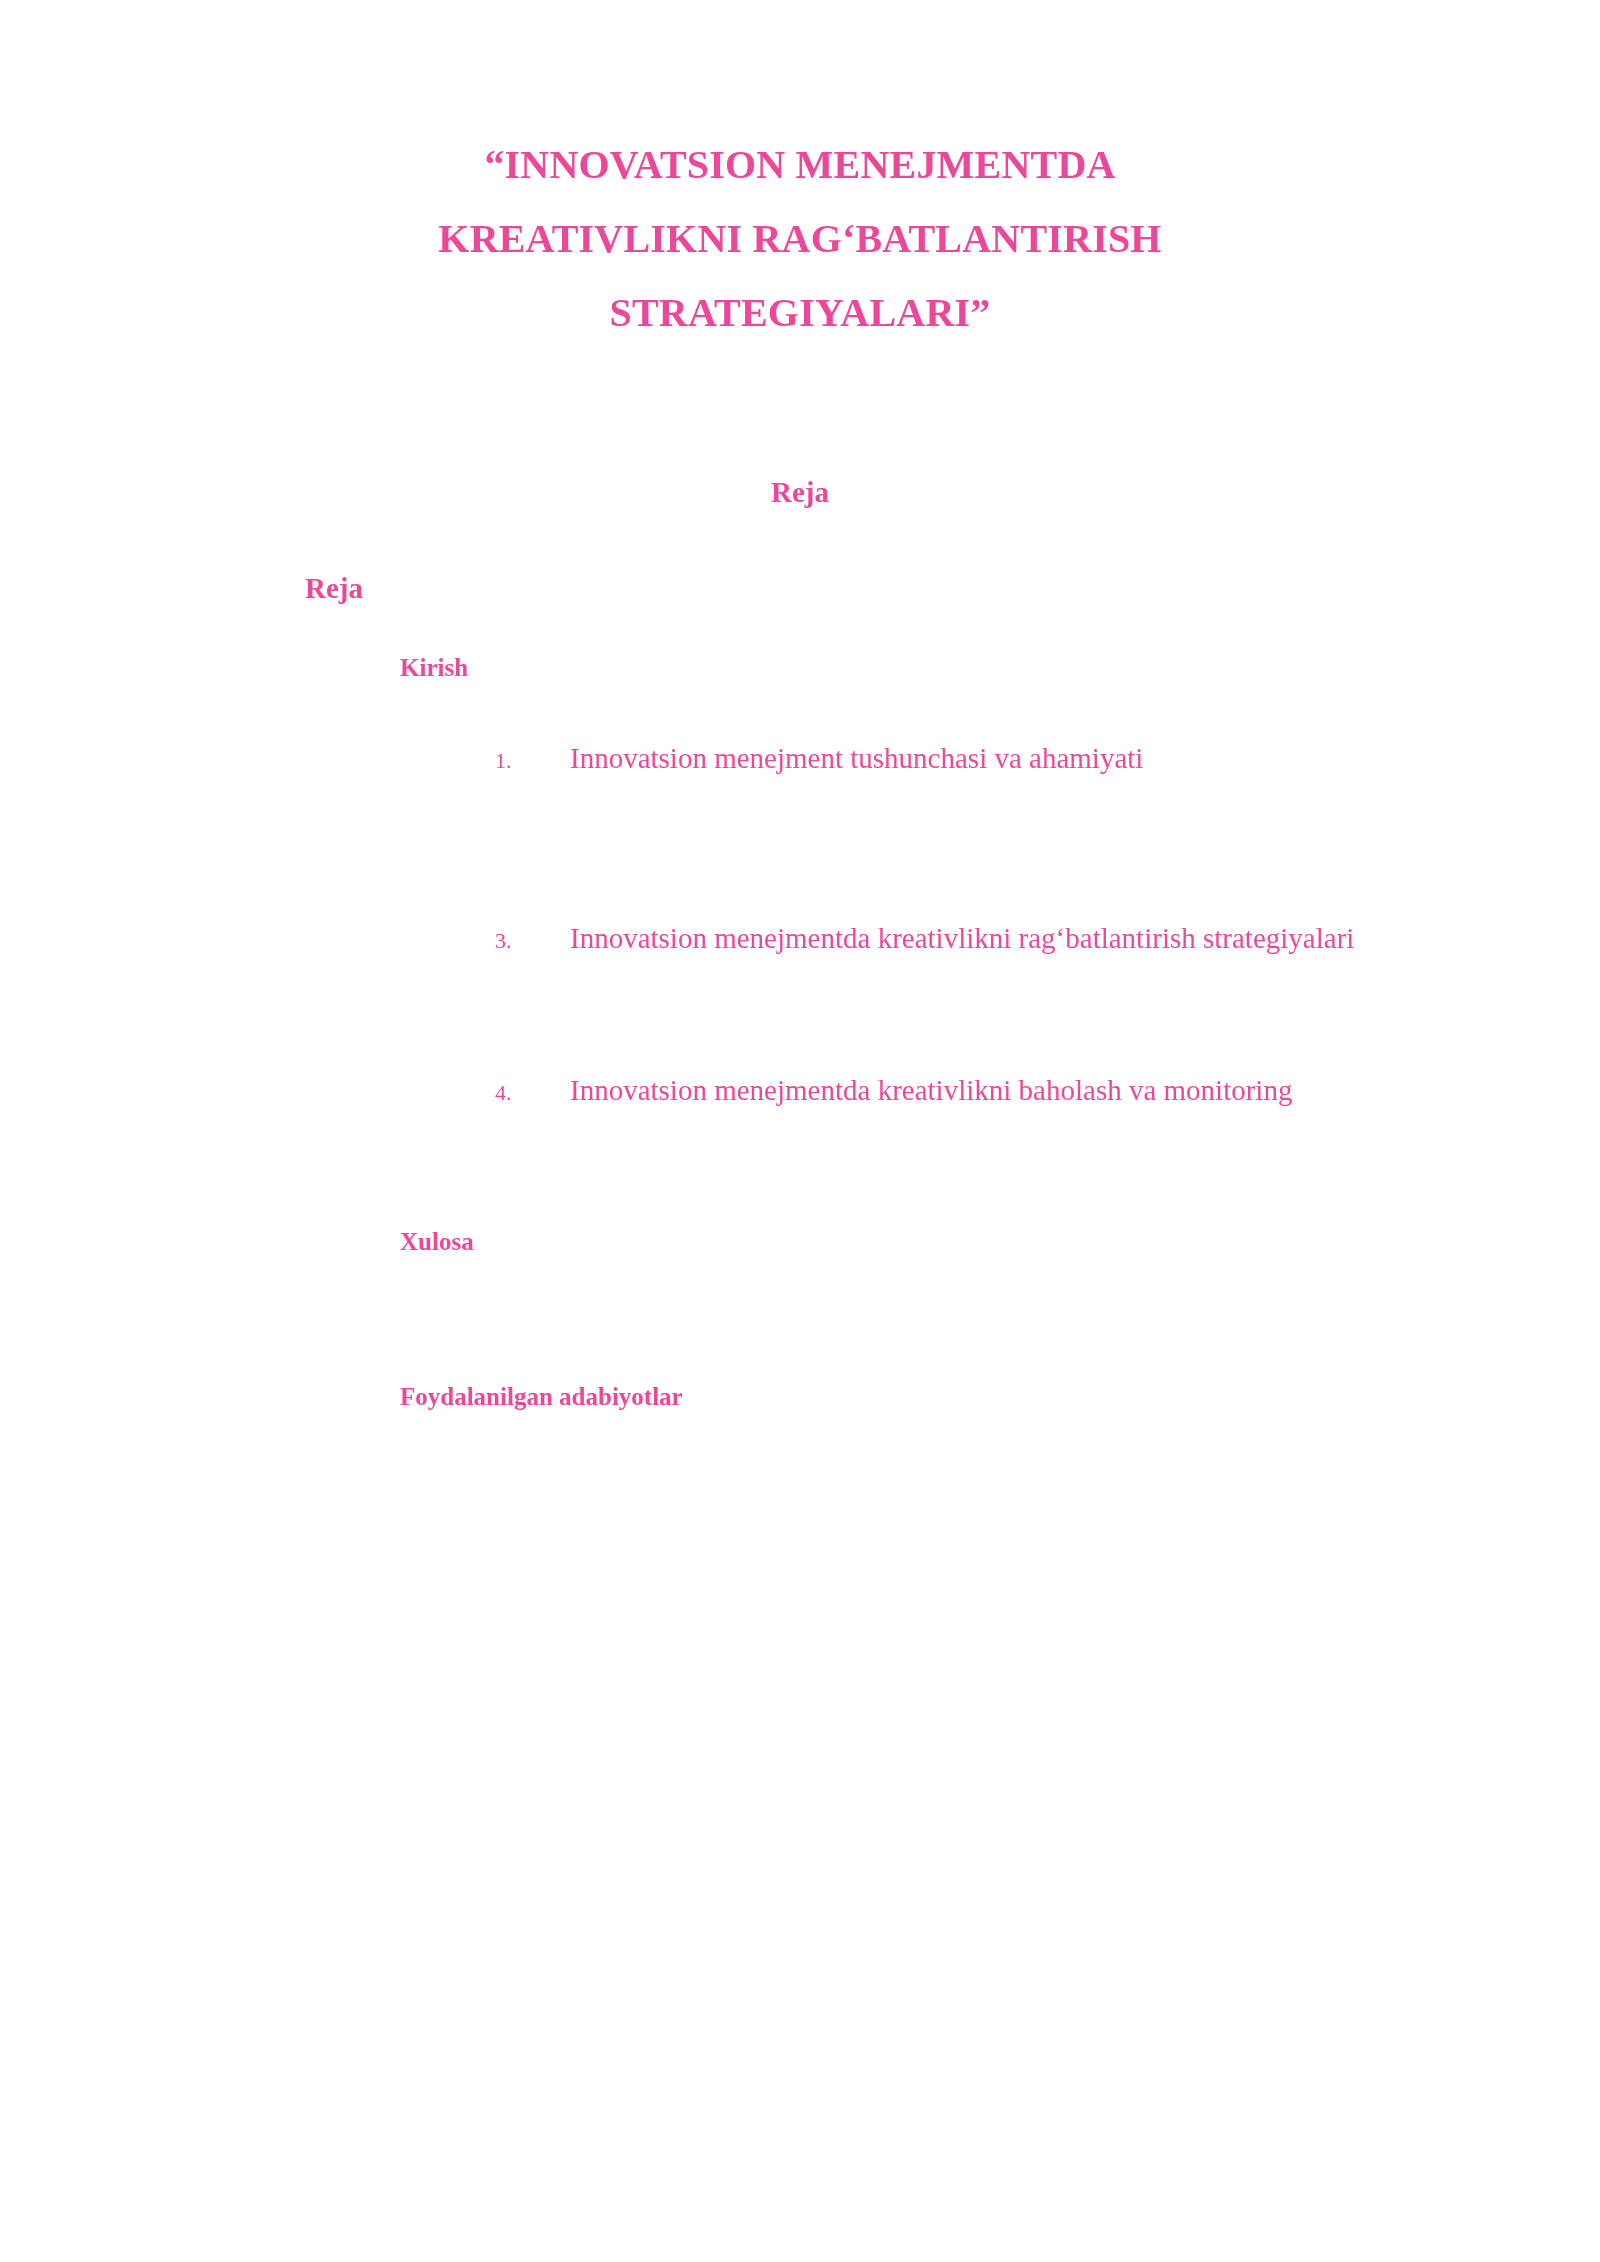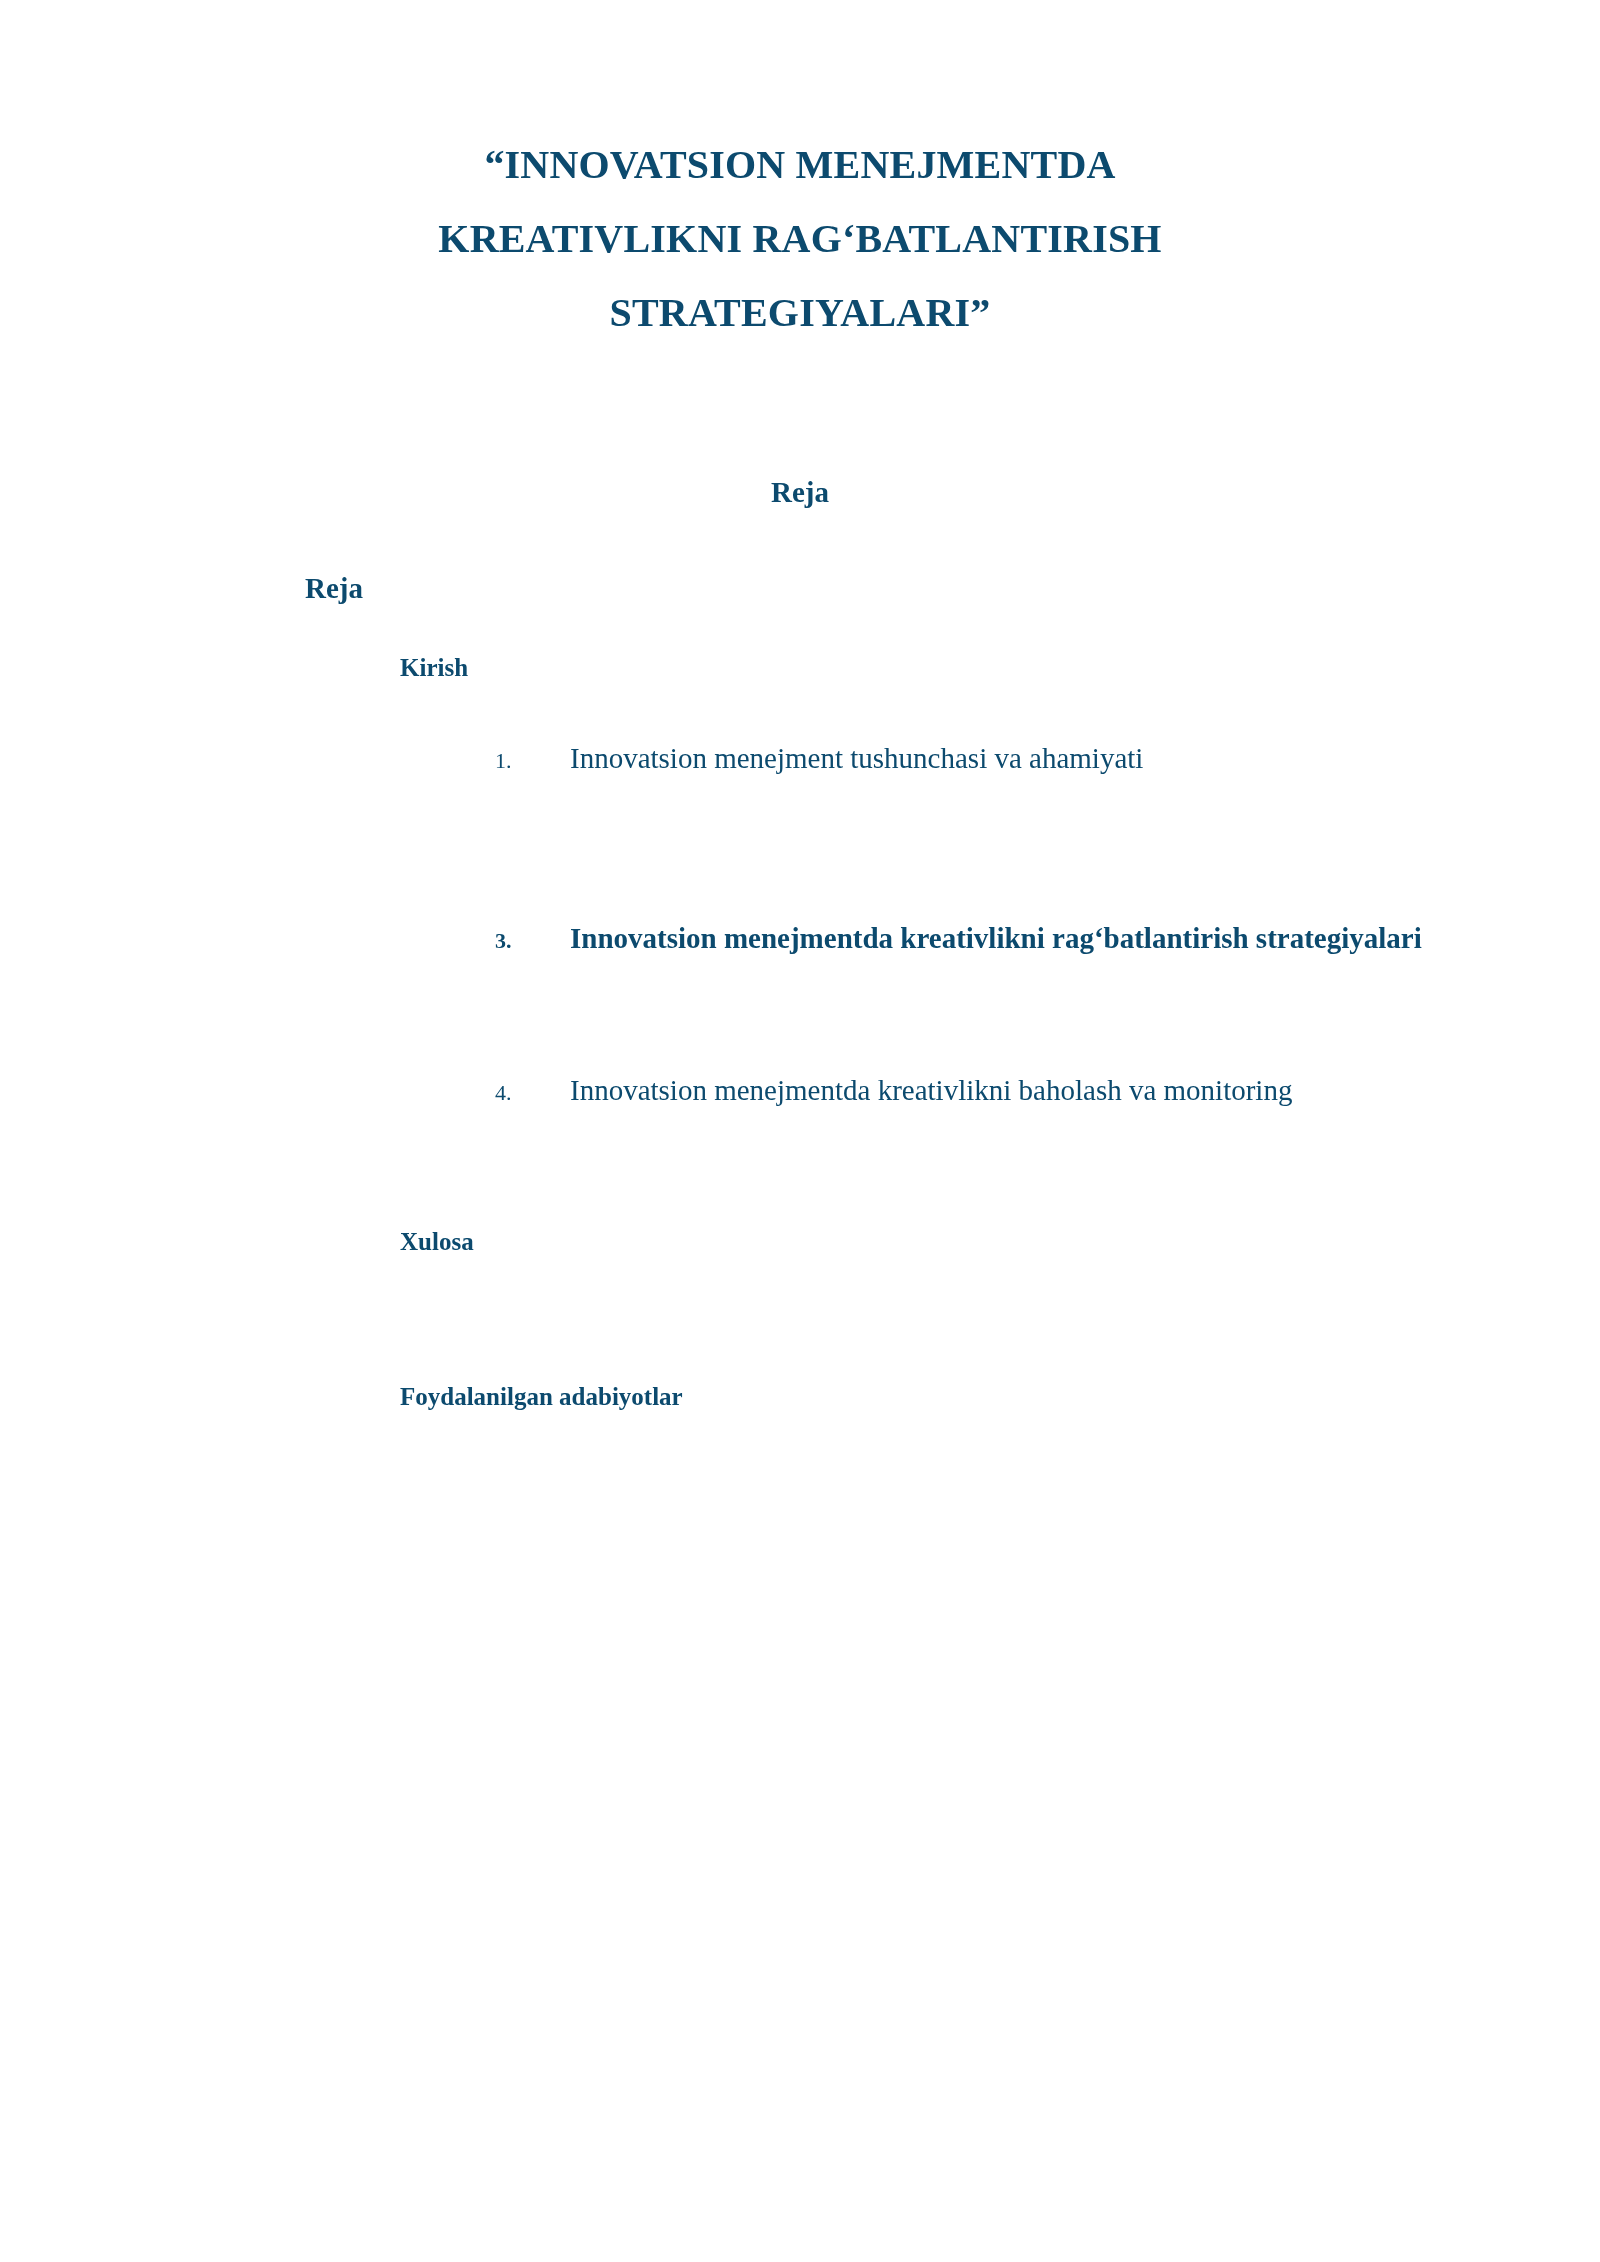--- a/index.html
+++ b/index.html
@@ -9,21 +9,21 @@
     background: #ffffff;
   }
   .page {
     position: relative;
     width: 1600px;
     height: 2262px;
     background: #ffffff;
     margin: 0 auto;
     overflow: hidden;
     font-family: "Liberation Serif", "DejaVu Serif", serif;
-    color: #0c4a6e;
+    color: #ec4899;
   }
 
   
   .doc-title {
     position: absolute;
     left: 300px;
     top: 128px;
     width: 1000px;
     text-align: center;
     font-weight: bold;
@@ -111,21 +111,21 @@
 
   <div class="h-level1" style="top:568px;">Reja</div>
 
   <div class="h-level2" style="top:648px;">Kirish</div>
 
   <div class="list-item single" style="top:726px;">
     <span class="num">1.</span><span class="body">Innovatsion menejment tushunchasi va ahamiyati</span>
   </div>
 
 
-  <div class="list-item wrap" style="top:906px;font-weight:bold;">
+  <div class="list-item wrap" style="top:906px;">
     <span class="num">3.</span><span class="body">Innovatsion menejmentda kreativlikni ragʻbatlantirish strategiyalari</span>
   </div>
 
   <div class="list-item wrap" style="top:1058px;">
     <span class="num">4.</span><span class="body">Innovatsion menejmentda kreativlikni baholash va monitoring</span>
   </div>
 
   <div class="h-level2" style="top:1222px;">Xulosa</div>
 
   <div class="h-level2" style="top:1332px;margin-top:45px;">Foydalanilgan adabiyotlar</div>

